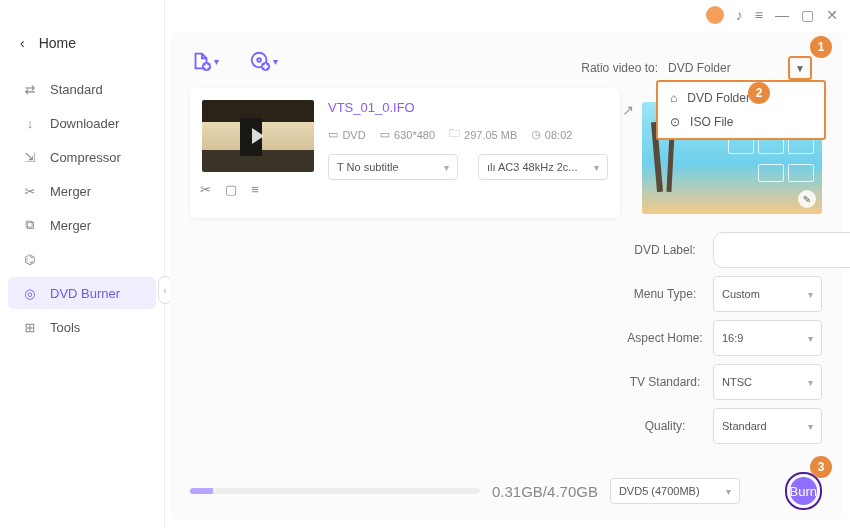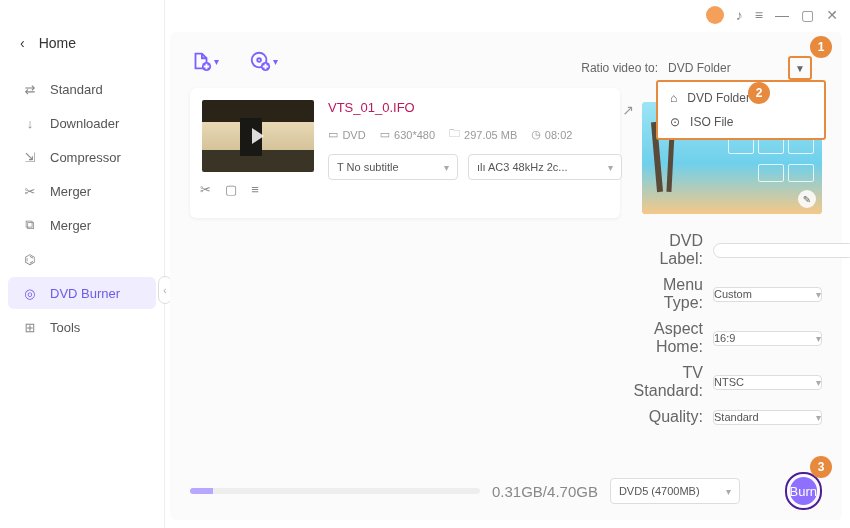--- a/index.html
+++ b/index.html
@@ -23,43 +23,43 @@
 .burn-to .sel{width:110px;height:22px;display:flex;align-items:center}
 .burn-to .chev{width:24px;height:24px;border:2px solid #e78a3e;border-radius:3px;display:flex;align-items:center;justify-content:center;color:#666;font-size:10px}
 .dropdown{position:absolute;right:16px;top:48px;width:170px;background:#fff;border:2px solid #e78a3e;border-radius:3px;padding:4px 0;z-index:10}
 .dd-item{padding:5px 12px;display:flex;align-items:center;gap:10px;font-size:12px;color:#555;cursor:pointer}
 .callout{position:absolute;width:22px;height:22px;border-radius:50%;background:#e78a3e;color:#fff;font-size:12px;font-weight:bold;display:flex;align-items:center;justify-content:center;z-index:20}
 .card{position:absolute;left:20px;top:56px;width:430px;height:130px;background:#fff;border-radius:6px;box-shadow:0 1px 4px rgba(0,0,0,0.06);padding:12px;display:flex;gap:14px}
 .thumb{width:112px;height:72px;background:linear-gradient(#2a2418 30%,#e8d9b5 30%,#d4c29a 70%,#3a3426 70%);border-radius:2px;position:relative}
 .thumb::after{content:"";position:absolute;left:50%;top:50%;transform:translate(-50%,-50%);width:0;height:0;border-left:12px solid rgba(255,255,255,.85);border-top:8px solid transparent;border-bottom:8px solid transparent}
 .thumb-door{position:absolute;left:38px;top:18px;width:22px;height:38px;background:#1a1814;border-radius:1px}
 .card-right{flex:1;display:flex;flex-direction:column;gap:10px}
-.vtitle{font-size:13px;color:#be185d}
+.vtitle{font-size:13px;color:#8b5cf6}
 .meta{display:flex;gap:14px;align-items:center;color:#999;font-size:11px}
 .meta span{display:inline-flex;align-items:center;gap:4px}
-.row3{display:flex;gap:10px;align-items:flex-start}
+.row3{display:flex;gap:20px;align-items:flex-start}
 .mini-icons{display:flex;gap:14px;color:#888;font-size:13px;margin-left:-2px;margin-top:2px}
 .sel-box{height:26px;border:1px solid #ddd;border-radius:4px;background:#fff;display:flex;align-items:center;justify-content:space-between;padding:0 8px;font-size:11px;color:#555;cursor:pointer}
 .sel-box .chv{color:#aaa;font-size:10px}
 .preview{position:absolute;right:20px;top:70px;width:180px;height:112px;border-radius:4px;background:linear-gradient(180deg,#7fd8f0 0%,#5fc9e8 40%,#e8b878 70%,#d4a05c 100%);overflow:hidden}
 .preview .sky{position:absolute;inset:0;background:linear-gradient(180deg,#9de4f5 0%,#6fd0eb 55%,#f5c888 100%)}
 .preview .palm1{position:absolute;left:12px;top:20px;width:6px;height:70px;background:#5a4a3a;transform:rotate(-5deg)}
 .preview .palm2{position:absolute;left:26px;top:30px;width:5px;height:60px;background:#5a4a3a;transform:rotate(3deg)}
 .preview .fronds{position:absolute;left:4px;top:14px;width:40px;height:24px;background:radial-gradient(circle at 50% 100%,#2a6b3a 30%,transparent 35%)}
 .preview .banner{position:absolute;right:6px;top:8px;width:95px;height:18px;color:#fff;font-size:10px;font-style:italic;display:flex;align-items:center;justify-content:center;letter-spacing:1px}
 .preview .tiles{position:absolute;right:8px;top:34px;display:grid;grid-template-columns:repeat(3,26px);gap:4px}
 .preview .tiles div{width:26px;height:18px;border:1px solid rgba(255,255,255,.8);border-radius:2px}
 .preview .tiles2{position:absolute;right:8px;top:62px;display:grid;grid-template-columns:repeat(2,26px);gap:4px}
 .preview .tiles2 div{width:26px;height:18px;border:1px solid rgba(255,255,255,.8);border-radius:2px}
 .preview .edit{position:absolute;right:6px;bottom:6px;width:18px;height:18px;border-radius:50%;background:rgba(255,255,255,.85);display:flex;align-items:center;justify-content:center;font-size:10px;color:#666}
 .share{position:absolute;right:208px;top:70px;color:#999;font-size:14px}
 .form{position:absolute;right:20px;top:200px;width:195px;display:flex;flex-direction:column;gap:8px}
 .form-row{display:flex;align-items:center;gap:10px}
-.form-row label{flex:0 0 76px;text-align:right;color:#666;font-size:16px}
-.form-row input,.form-row .sel-box{flex:1;height:15px;border:1px solid #ddd;border-radius:10px;padding:0 0;font-size:11px;background:#fff}
+.form-row label{flex:0 0 76px;text-align:center;color:#666;font-size:12px}
+.form-row input,.form-row .sel-box{flex:1;height:36px;border:1px solid #ddd;border-radius:10px;padding:0 8px;font-size:11px;background:#fff}
 .form-row .sel-box{border-radius:4px}
 .bottombar{position:absolute;left:20px;right:20px;bottom:14px;height:30px;display:flex;align-items:center;gap:12px}
 .progress{flex:0 0 290px;height:6px;background:#eee;border-radius:3px;overflow:hidden}
 .progress .fill{width:8%;height:100%;background:#b9a7ff}
 .sizes{font-size:15px;color:#888}
 .disc-sel{width:130px}
 .burn-btn{flex:0 0 110px;height:28px;border-radius:14px;background:#8e6fff;color:#fff;border:none;font-size:13px;cursor:pointer;display:flex;align-items:center;justify-content:center}
 .burn-wrap{padding:3px;border:2px solid #4c1d95;border-radius:18px}
 </style>
 </head>
@@ -185,21 +185,21 @@
         <span>
             <span>◷</span>
             <span>08:02</span>
           </span>
       </div>
       <div class="row3">
         <div class="sel-box" style="width:130px">
             <span>T <span>No subtitle</span></span>
             <span class="chv">▾</span>
           </div>
-        <div class="sel-box" style="width:154px">
+        <div class="sel-box" style="width:130px">
             <span>ılı <span>AC3 48kHz 2c...</span></span>
             <span class="chv">▾</span>
           </div>
       </div>
     </div>
   </div>
 
   <span class="share">↗</span>
 
   <div class="preview">

